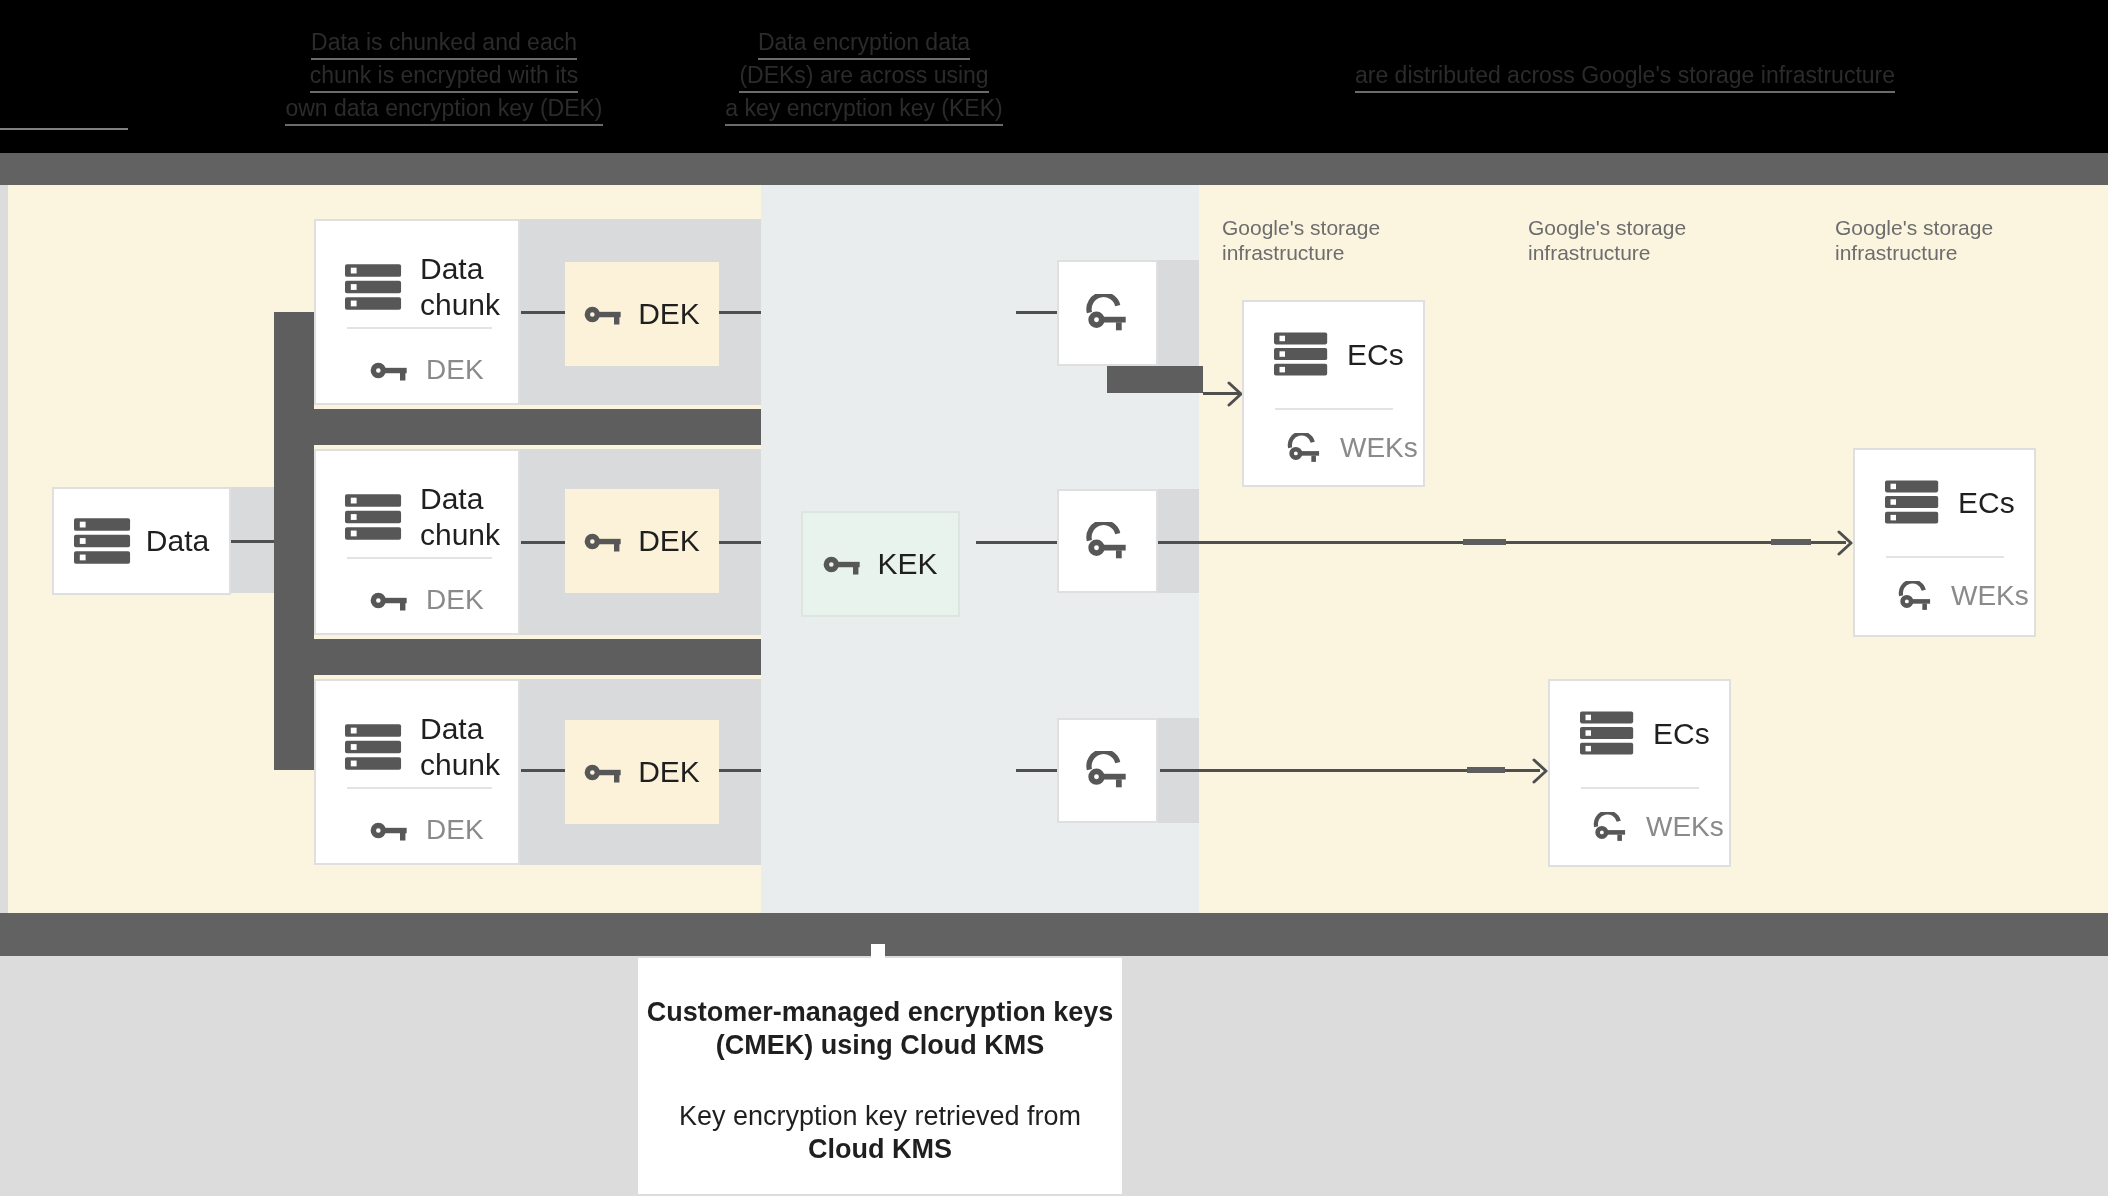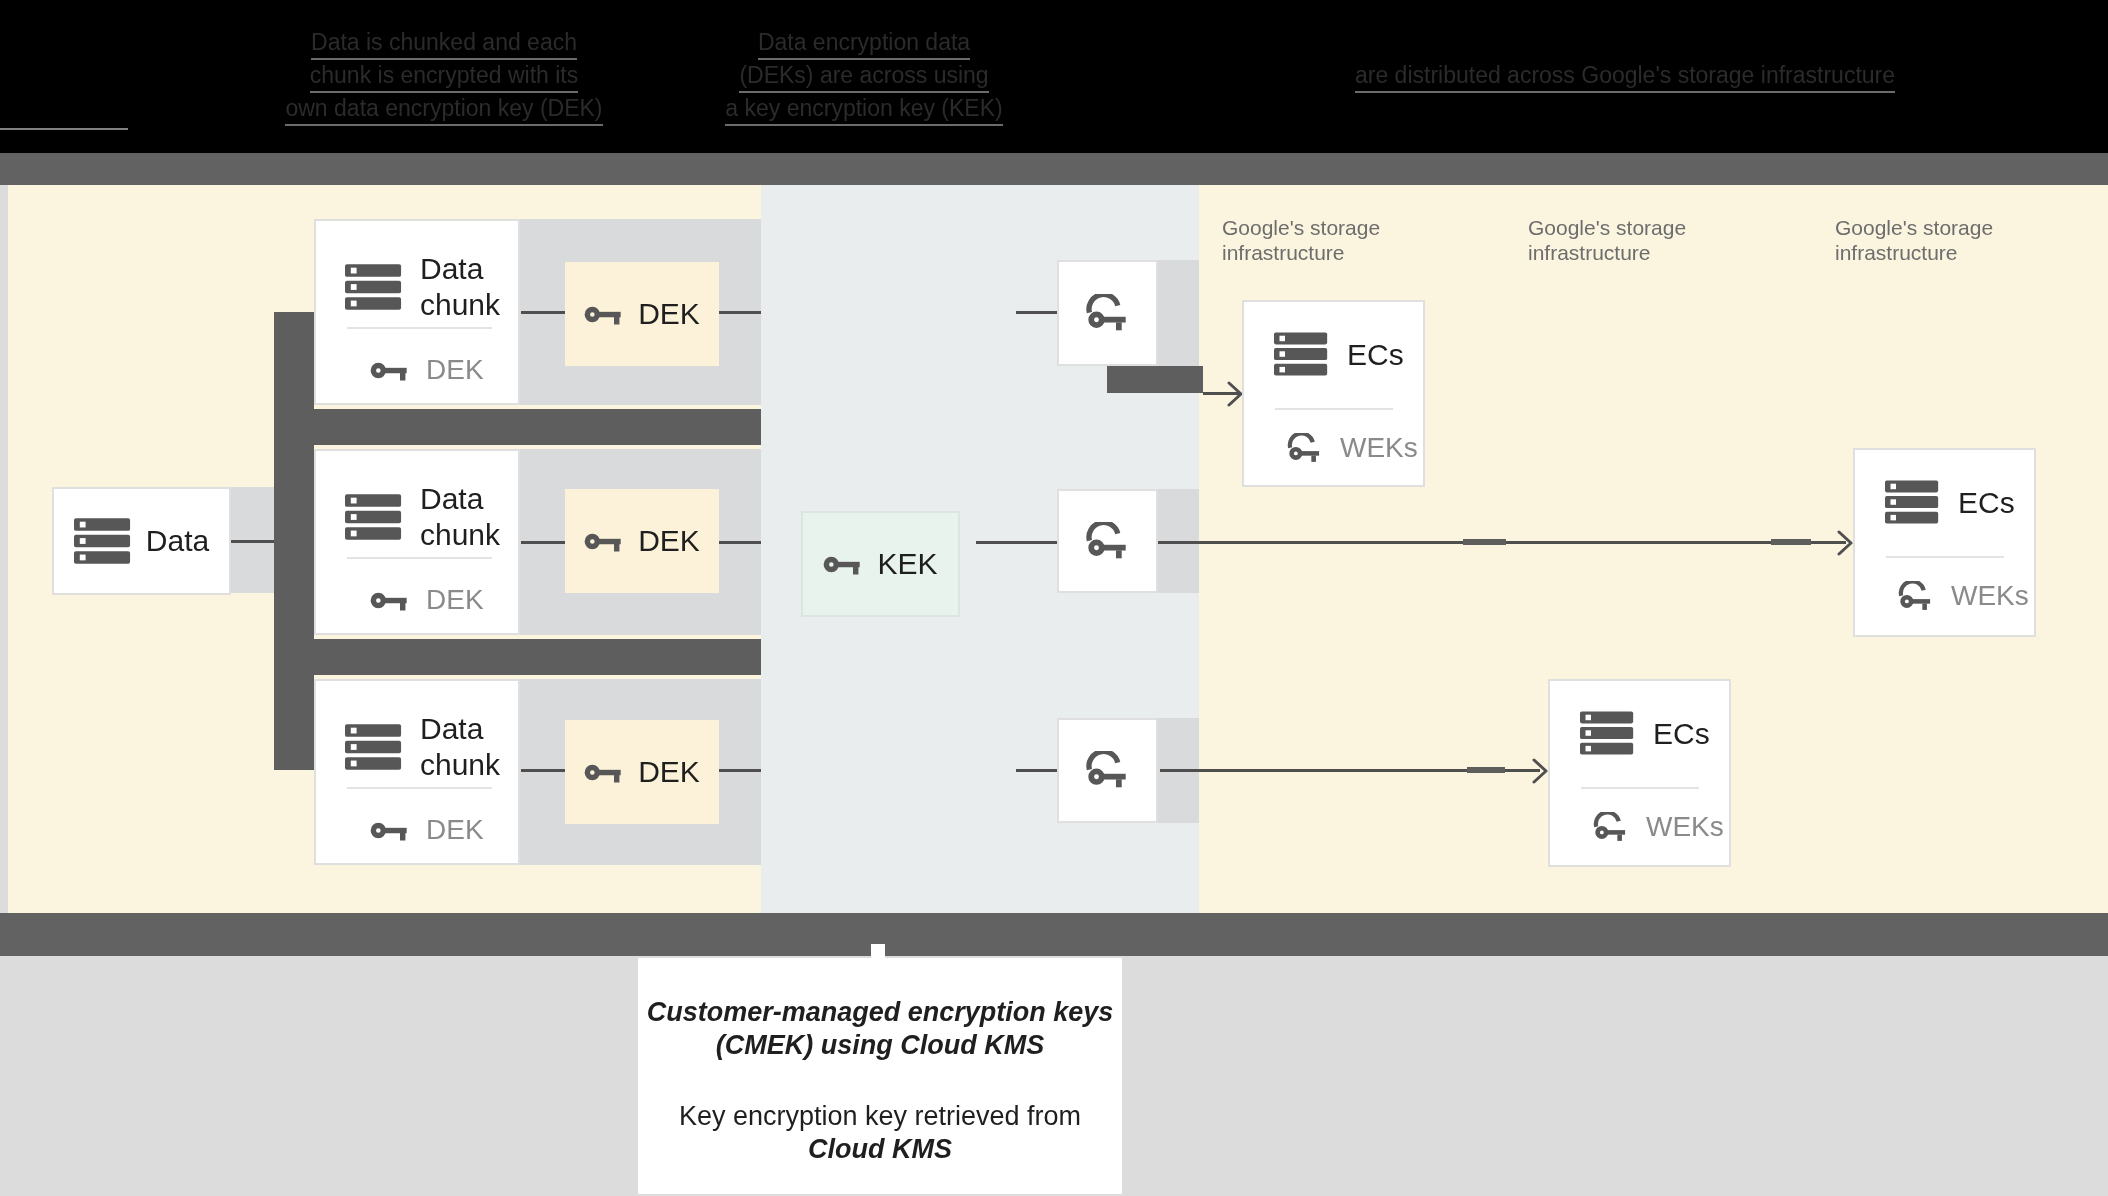--- a/index.html
+++ b/index.html
@@ -38,21 +38,21 @@
   .boxlabel{font-size:30px;color:var(--text_dark,#1f1f1f);}
   .graylabel{font-size:28px;color:var(--text_gray,#8a8a8a);}
   .icon{display:inline-flex;align-items:center;justify-content:center;color:var(--icon,#575757);}
   .divider{position:absolute;height:2px;background:var(--divider,#e3e3e3);}
   .irow{position:absolute;display:flex;align-items:center;}
   .chunk-title{font-size:30px;line-height:36px;color:var(--text_dark,#1f1f1f);}
   .storage-label{position:absolute;font-size:21px;line-height:25px;color:var(--label_gray,#6d6d6d);}
   
   .footer{position:absolute;left:0;top:956px;width:2108px;height:240px;background:var(--footer_bg,#dcdcdc);}
   .caption{position:absolute;left:638px;top:2px;width:484px;height:236px;background:#fff;text-align:center;color:var(--text_dark,#1f1f1f);font-size:27px;line-height:33px;box-sizing:border-box;padding-top:38px;}
-  .caption .b{font-weight:bold;font-style:italic;}
+  .caption .b{font-weight:bold;}
   .cap-gap{height:38px;}
   .notch{position:absolute;left:871px;top:944px;width:14px;height:14px;background:#fff;}
 </style>
 </head>
 <body>
 
 <div class="header">
   <div class="hblock hb2" style="left:244px;width:400px;">
     <span class="hline">Data is chunked and each</span>
     <span class="hline">chunk is encrypted with its</span>

